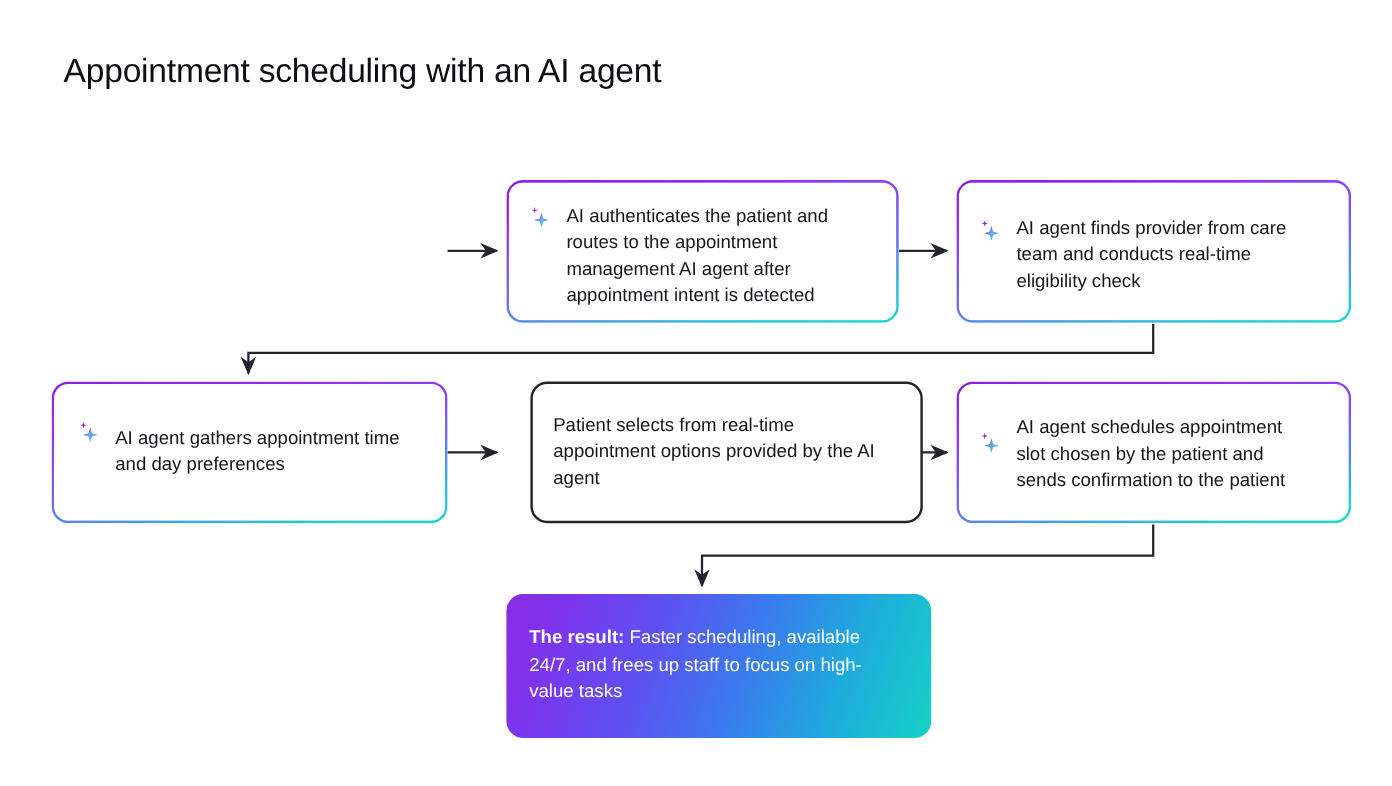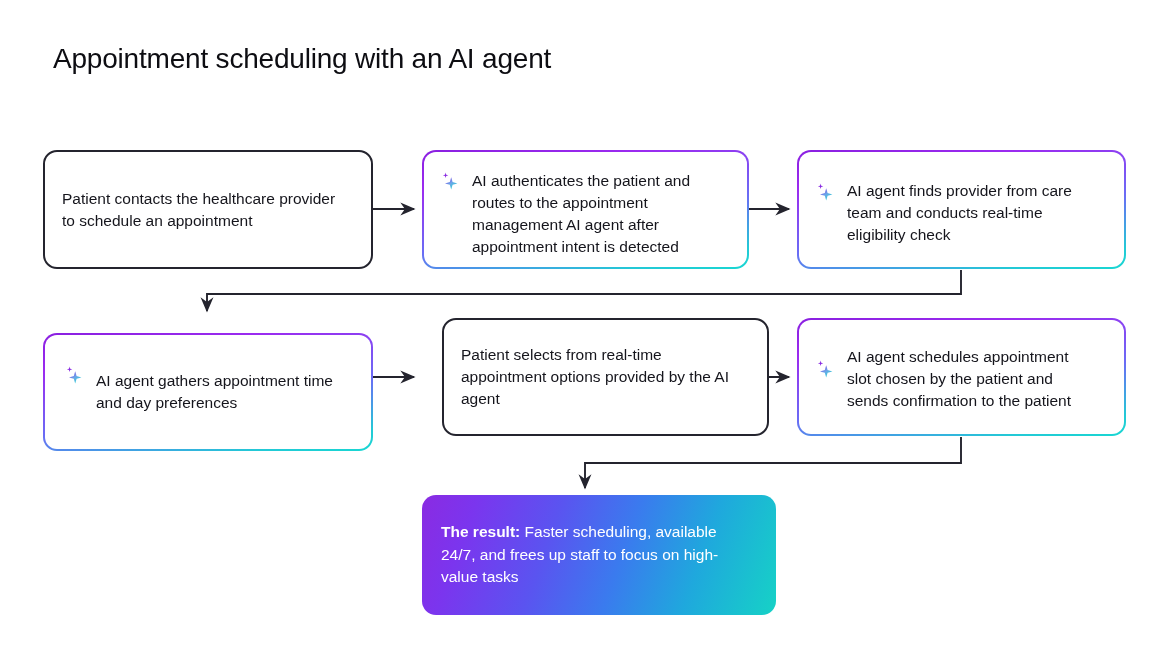--- a/index.html
+++ b/index.html
@@ -98,21 +98,21 @@
   #box-1 .step-text { max-width: 275px; }
   #box-2 .step-text { max-width: 280px; }
   #box-3 .step-text { max-width: 250px; }
   #box-4 .step-text { max-width: 268px; }
   #box-5 .step-text { max-width: 295px; }
   #box-6 .step-text { max-width: 248px; }
 
   #box-1, #box-5 { padding-left: 17px; }
   #box-2 { align-items: flex-start; padding-top: 18px; }
   #box-3 { align-items: flex-start; padding-top: 28px; }
-  #box-4 { padding-left: 17px; margin-top: 15px; }
+  #box-4 { padding-left: 17px; }
   #box-6 { align-items: flex-start; padding-top: 26px; }
 
   #box-4 .sparkle-icon { position: relative; top: -16px; }
   #box-6 .sparkle-icon { position: relative; top: 12px; }
   #box-3 .sparkle-icon { position: relative; top: 1px; }
 
   
   #result-box {
     position: absolute;
     left: 422px;
@@ -160,23 +160,20 @@
 
     <path d="M961,270 L961,294 L207,294 L207,311" fill="none" stroke="#24242e" stroke-width="1.9" stroke-linejoin="miter" marker-end="url(#arrowhead)"></path>
 
     <path d="M373,377 L414,377" fill="none" stroke="#24242e" stroke-width="1.9" marker-end="url(#arrowhead)"></path>
 
     <path d="M749,377 L789,377" fill="none" stroke="#24242e" stroke-width="1.9" marker-end="url(#arrowhead)"></path>
 
     <path d="M961,437 L961,463 L585,463 L585,488" fill="none" stroke="#24242e" stroke-width="1.9" stroke-linejoin="miter" marker-end="url(#arrowhead)"></path>
   </svg>
 
-  <div id="box-1" class="step-box dark">
-    <div class="step-text">Patient contacts the healthcare provider to schedule an appointment</div>
-  </div>
 
   <div id="box-2" class="step-box grad with-icon">
     <span class="sparkle-icon">
       <svg viewBox="0 0 24 24" width="24" height="24" xmlns="http://www.w3.org/2000/svg">
         <defs>
           <linearGradient id="sparkGrad2" x1="0" y1="0" x2="0.75" y2="1">
             <stop offset="0%" stop-color="#8A2BE2"></stop>
             <stop offset="55%" stop-color="#6AA8E8"></stop>
             <stop offset="100%" stop-color="#20D6D0"></stop>
           </linearGradient>

